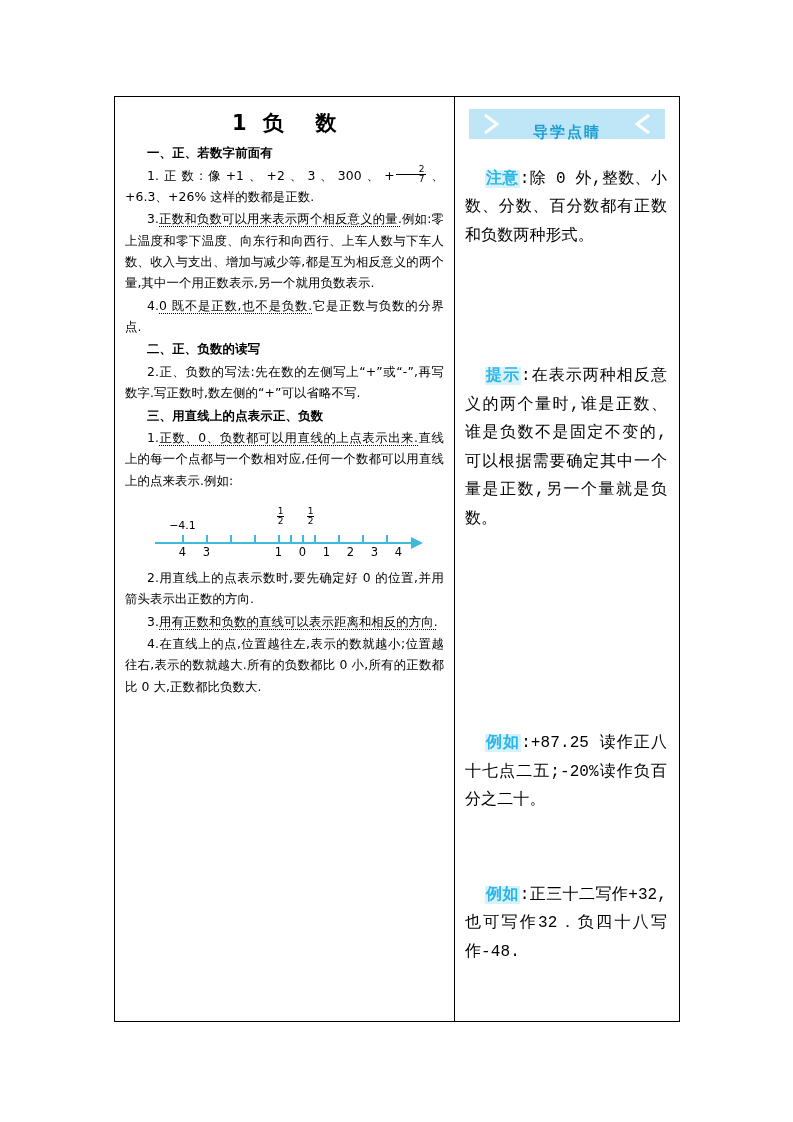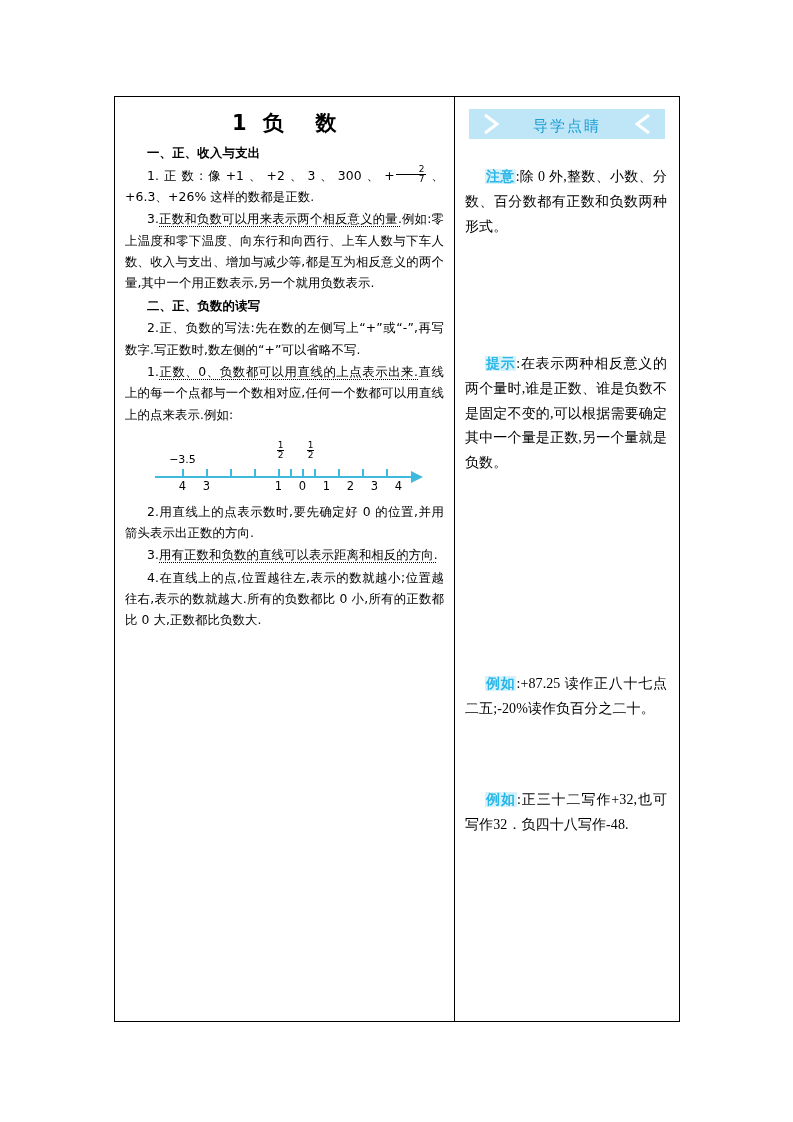--- a/index.html
+++ b/index.html
@@ -135,87 +135,91 @@
     display: flex;
     justify-content: center;
   }
   .banner {
     position: relative;
     width: 196px;
     height: 30px;
   }
   .banner .banner-text {
     position: absolute;
-    left: 0; top: 2px;
+    left: 0; top: 8px;
     width: 196px;
     height: 30px;
     display: flex;
     align-items: center;
     justify-content: center;
     font-size: 15px;
-    font-weight: normal;
+    font-weight: bold;
     color: #1a9ed4;
     letter-spacing: 2px;
   }
 
   .note {
-    font-size: 14px;
+    font-size: 16px;
     line-height: 1.78;
     padding: 0 12px 0 10px;
     text-indent: 20px;
     text-align: justify;
     letter-spacing: 0.1px;
-    font-family: Liberation Serif, serif;
+    font-family: Liberation Mono, monospace;
   }
   .note .tag {
     color: #29b6e8;
     font-weight: bold;
     background: #d8f2fb;
     padding: 0 1px;
   }
   .note .tagcolon { color: #000; }
 </style>
 </head>
 <body>
 
 <div class="page">
   <div class="frame">
 
     <div class="col-main">
 
       <div class="title">1  负    数</div>
 
-      <div class="sec-head">一、正、收入与支出</div>
+      <div class="sec-head">一、正、若数字前面有</div>
 
       <div class="para">
         <span>1.</span><span>正数:像+1、+2、3、300、+</span><span class="frac"><span class="num">2</span><span class="den">7</span></span><span>、+6.3、+26%  这样的数都是正数.</span>
       </div>
 
 
       <div class="para">
         <span>3.</span><span class="dotted">正数和负数可以用来表示两个相反意义的量.</span><span>例如:零上温度和零下温度、向东行和向西行、上车人数与下车人数、收入与支出、增加与减少等,都是互为相反意义的两个量,其中一个用正数表示,另一个就用负数表示.</span>
       </div>
 
+      <div class="para">
+        <span>4.</span><span class="dotted">0 既不是正数,也不是负数.</span><span>它是正数与负数的分界点.</span>
+      </div>
 
       <div class="sec-head">二、正、负数的读写</div>
 
 
       <div class="para">
         <span>2.</span><span>正、负数的写法:先在数的左侧写上“+”或“-”,再写数字.写正数时,数左侧的“+”可以省略不写.</span>
       </div>
 
+      <div class="sec-head">三、用直线上的点表示正、负数</div>
 
       <div class="para">
         <span>1.</span><span class="dotted">正数、0、负数都可以用直线的上点表示出来.</span><span>直线上的每一个点都与一个数相对应,任何一个数都可以用直线上的点来表示.例如:</span>
       </div>
 
       <div class="numline-wrap">
         <div class="numline">
 
-          <div class="nl-toplabel" style="left:18px; top:20px; width:40px;">−3.5</div>
+          <div class="nl-toplabel" style="left:18px; top:20px; width:40px;">−4.1</div>
 
           <div class="nl-toplabel" style="left:126px; top:8px; width:20px;">
             <span class="frac">
               <span class="num">1</span><span class="den">2</span>
             </span>
           </div>
 
           <div class="nl-toplabel" style="left:156px; top:8px; width:20px;">
             <span class="frac">
               <span class="num">1</span><span class="den">2</span>

